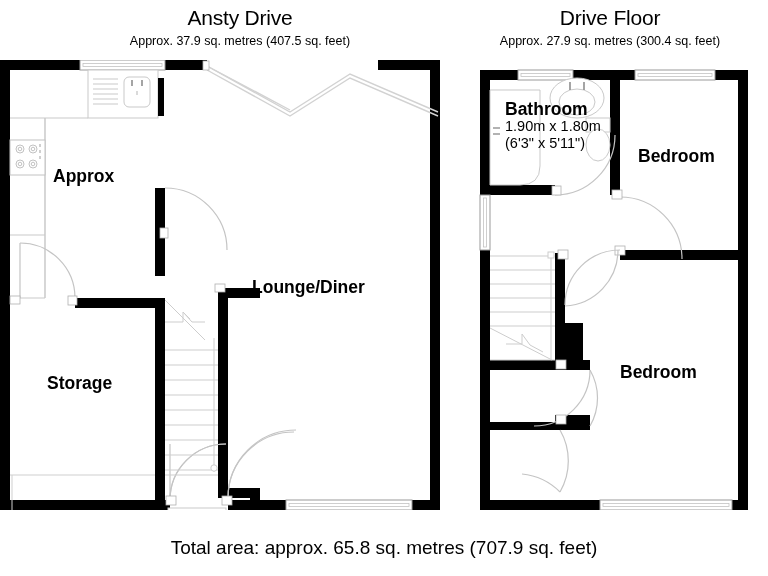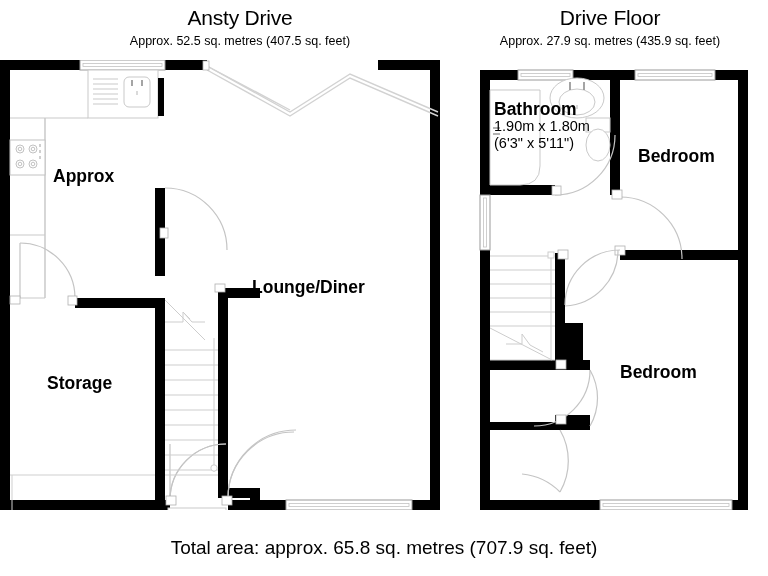--- a/index.html
+++ b/index.html
@@ -71,37 +71,37 @@
   }
   .room-label .dim {
     display: block;
     font-weight: normal;
     font-size: 14.5px;
     line-height: 1.18;
   }
   #label-kitchen      { left: 53px;  top: 167px; }
   #label-lounge       { left: 252px; top: 278px; }
   #label-storage      { left: 47px;  top: 374px; text-align: right; }
-  #label-bathroom     { left: 494px; top: 100px; }
+  #label-bathroom     { left: 505px; top: 100px; }
   #label-bedroom-1    { left: 638px; top: 147px; }
   #label-bedroom-2    { left: 620px; top: 363px; }
 </style>
 </head>
 <body>
 
 <div id="page">
 
   <div class="plan-heading" id="heading-ground">
     <span class="title">Ansty Drive</span>
-    <span class="subtitle">Approx. 52.5 sq. metres (407.5 sq. feet)</span>
+    <span class="subtitle">Approx. 37.9 sq. metres (407.5 sq. feet)</span>
   </div>
 
   <div class="plan-heading" id="heading-first">
     <span class="title">Drive Floor</span>
-    <span class="subtitle">Approx. 27.9 sq. metres (435.9 sq. feet)</span>
+    <span class="subtitle">Approx. 27.9 sq. metres (300.4 sq. feet)</span>
   </div>
 
   <div class="plan" id="plan-ground">
     <svg width="440" height="450" viewBox="0 0 440 450" xmlns="http://www.w3.org/2000/svg">
       <g>
 
         <rect x="0" y="0" width="80" height="10" fill="#000"></rect>
 
         <rect x="165" y="0" width="42" height="10" fill="#000"></rect>
 

